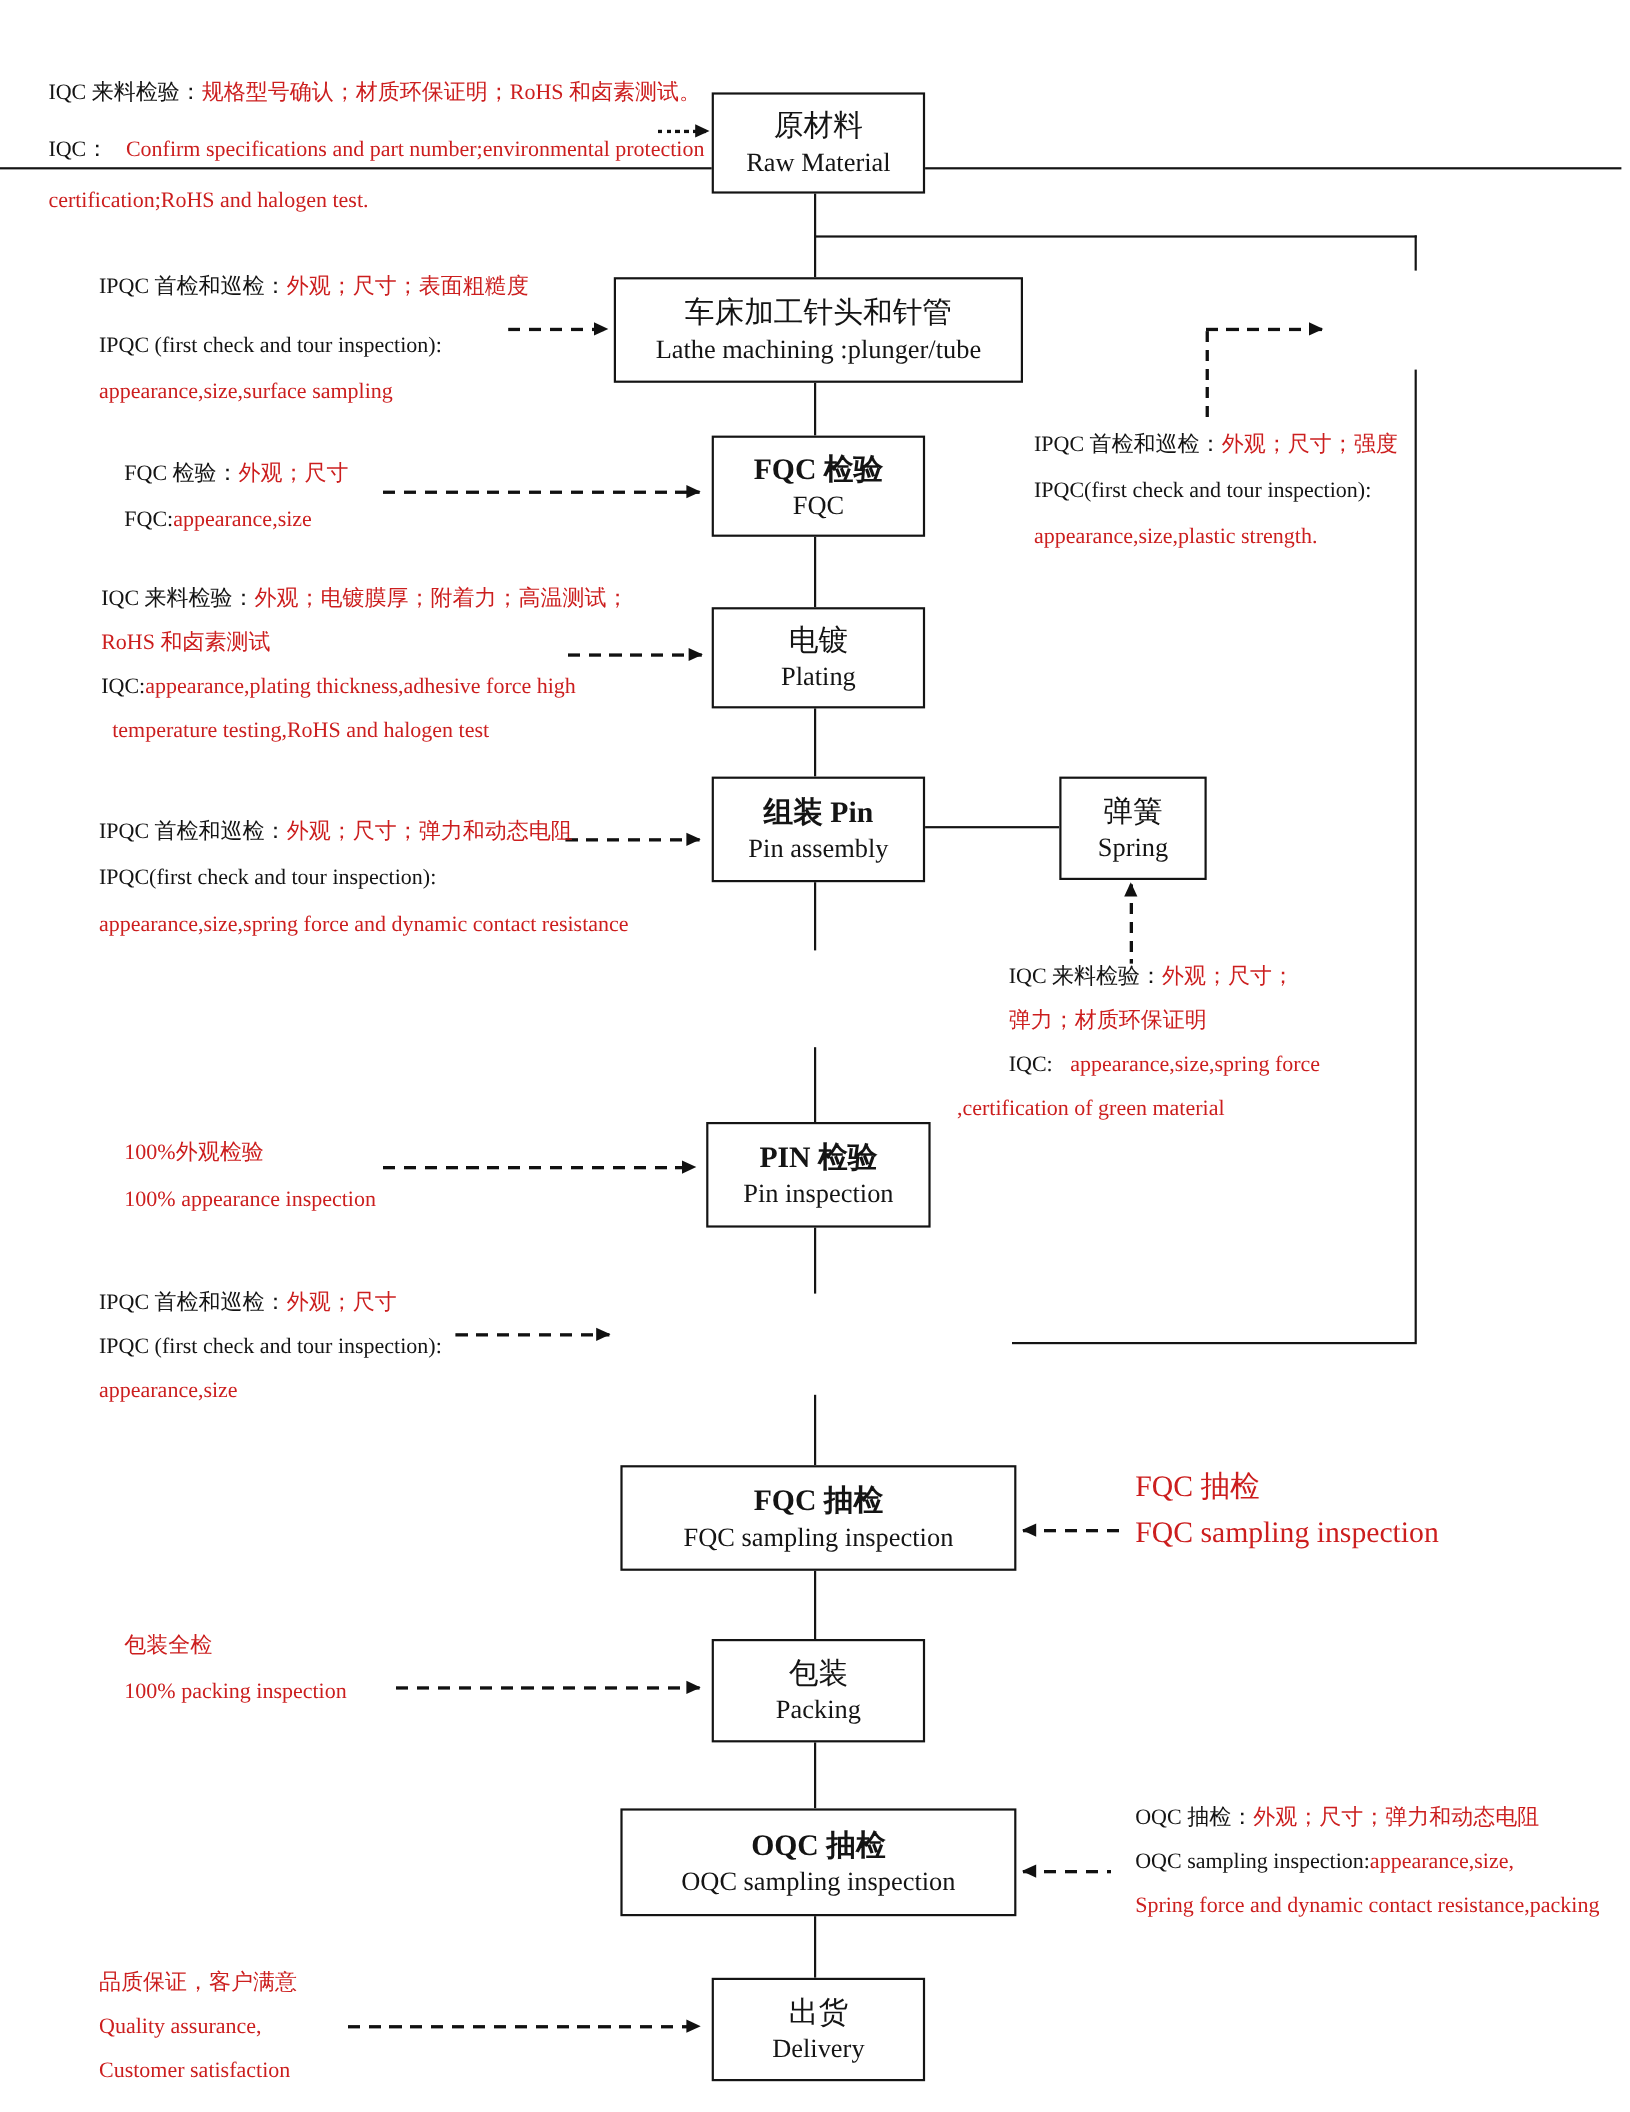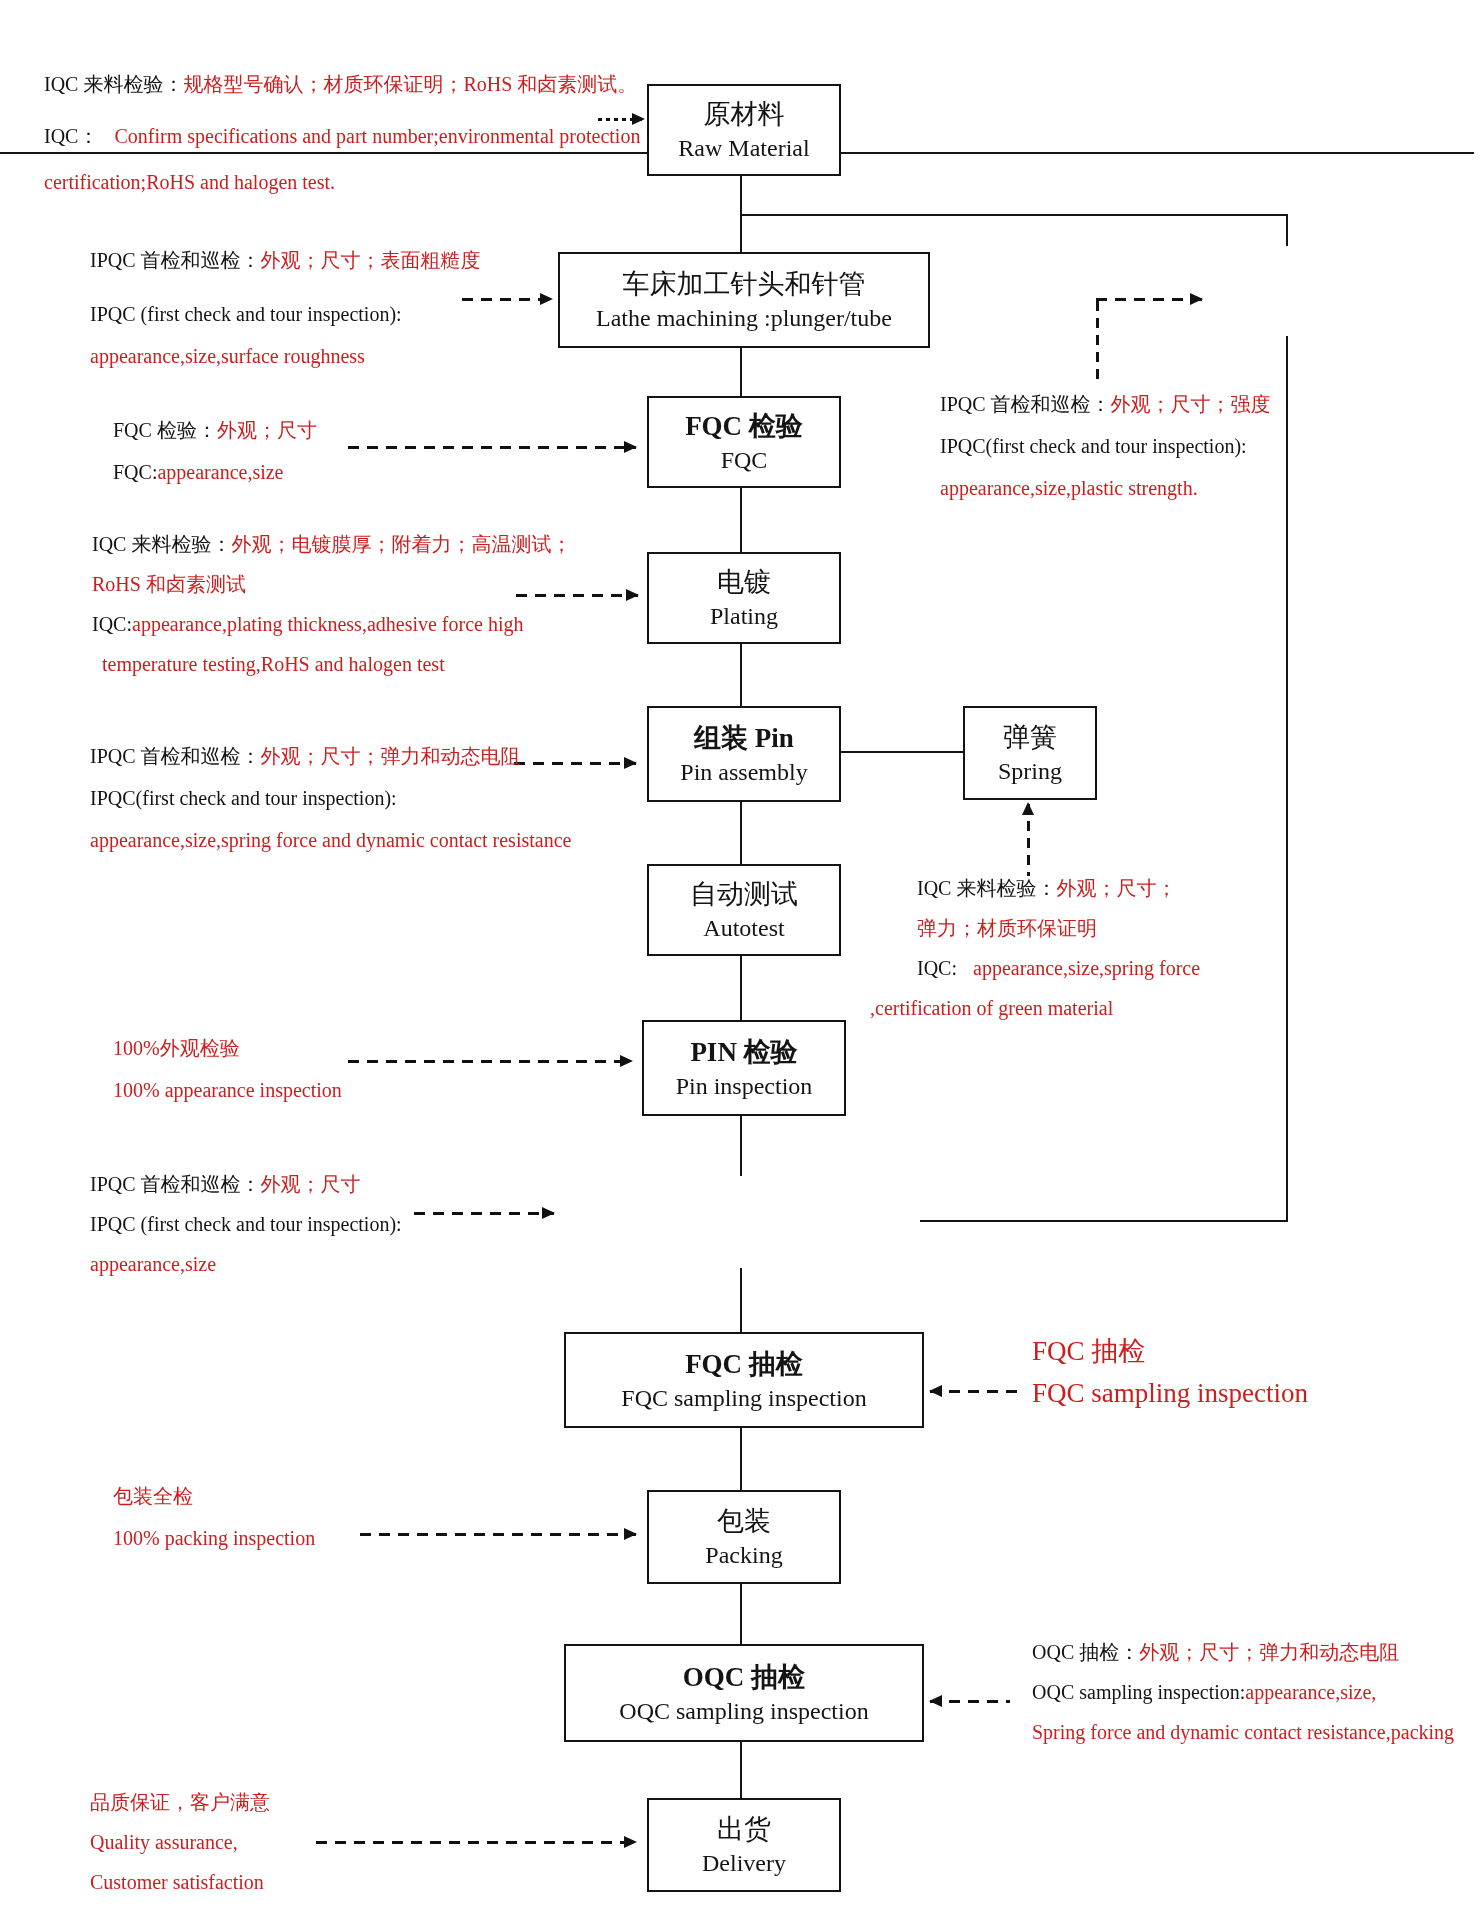--- a/index.html
+++ b/index.html
@@ -74,24 +74,20 @@
     <div class="en">Plating</div>
   </div>
   <div class="box zbold" style="left:647px;top:706px;width:190px;height:92px">
     <div class="zh">组装 Pin</div>
     <div class="en">Pin assembly</div>
   </div>
   <div class="box" style="left:963px;top:706px;width:130px;height:90px">
     <div class="zh">弹簧</div>
     <div class="en">Spring</div>
   </div>
-  <div class="box" style="left:647px;top:864px;width:190px;height:88px">
-    <div class="zh">自动测试</div>
-    <div class="en">Autotest</div>
-  </div>
   <div class="box zbold" style="left:642px;top:1020px;width:200px;height:92px">
     <div class="zh">PIN 检验</div>
     <div class="en">Pin inspection</div>
   </div>
   <div class="box zbold" style="left:564px;top:1332px;width:356px;height:92px">
     <div class="zh">FQC 抽检</div>
     <div class="en">FQC sampling inspection</div>
   </div>
   <div class="box" style="left:647px;top:1490px;width:190px;height:90px">
     <div class="zh">包装</div>
@@ -146,21 +142,21 @@
   <div class="dvarr" style="left:1027px;top:804px;height:72px">
       <span class="hd-u"></span>
     </div>
 
   <div class="ann" style="left:44px;top:72px"><span class="bk">IQC 来料检验：</span><span class="rd">规格型号确认；材质环保证明；RoHS 和卤素测试。</span></div>
   <div class="ann" style="left:44px;top:124px"><span class="bk gap">IQC：</span><span class="rd">Confirm specifications and part number;environmental protection</span></div>
   <div class="ann" style="left:44px;top:170px"><span class="rd">certification;RoHS and halogen test.</span></div>
 
   <div class="ann" style="left:90px;top:248px"><span class="bk">IPQC 首检和巡检：</span><span class="rd">外观；尺寸；表面粗糙度</span></div>
   <div class="ann" style="left:90px;top:302px"><span class="bk">IPQC (first check and tour inspection):</span></div>
-  <div class="ann" style="left:90px;top:344px"><span class="rd">appearance,size,surface roughness</span></div>
+  <div class="ann" style="left:90px;top:344px"><span class="rd">appearance,size,surface sampling</span></div>
 
   <div class="ann" style="left:113px;top:418px"><span class="bk">FQC 检验：</span><span class="rd">外观；尺寸</span></div>
   <div class="ann" style="left:113px;top:460px"><span class="bk">FQC:</span><span class="rd">appearance,size</span></div>
 
   <div class="ann" style="left:92px;top:532px"><span class="bk">IQC 来料检验：</span><span class="rd">外观；电镀膜厚；附着力；高温测试；</span></div>
   <div class="ann" style="left:92px;top:572px"><span class="rd">RoHS 和卤素测试</span></div>
   <div class="ann" style="left:92px;top:612px"><span class="bk">IQC:</span><span class="rd">appearance,plating thickness,adhesive force high</span></div>
   <div class="ann" style="left:102px;top:652px"><span class="rd">temperature testing,RoHS and halogen test</span></div>
 
   <div class="ann" style="left:90px;top:744px"><span class="bk">IPQC 首检和巡检：</span><span class="rd">外观；尺寸；弹力和动态电阻</span></div>

